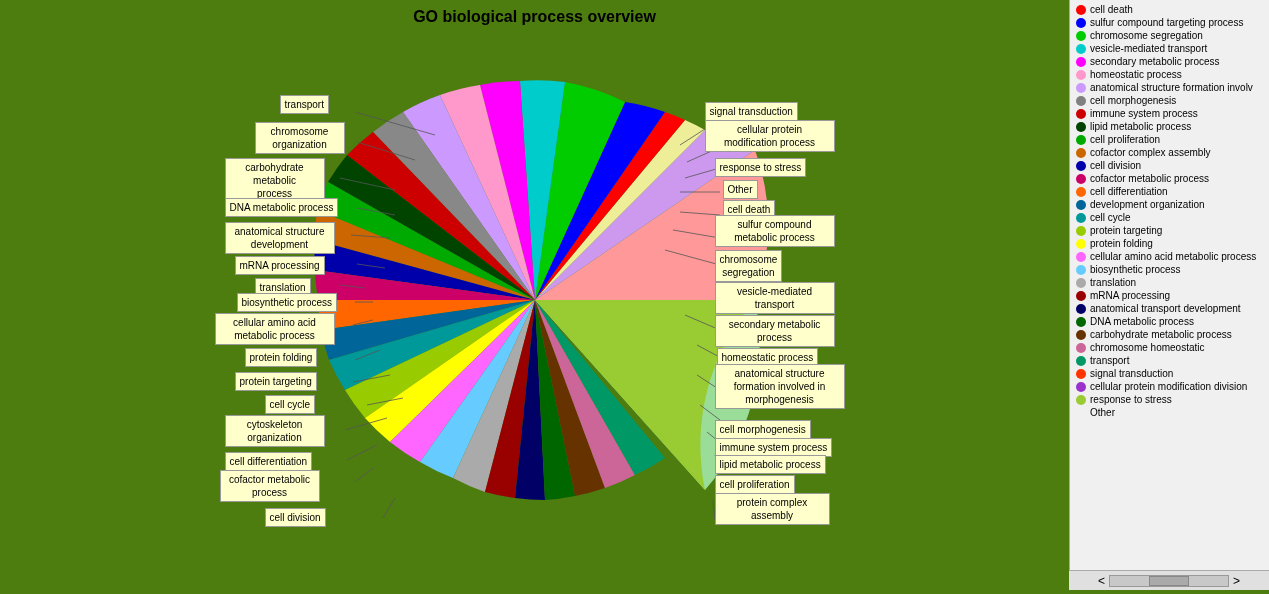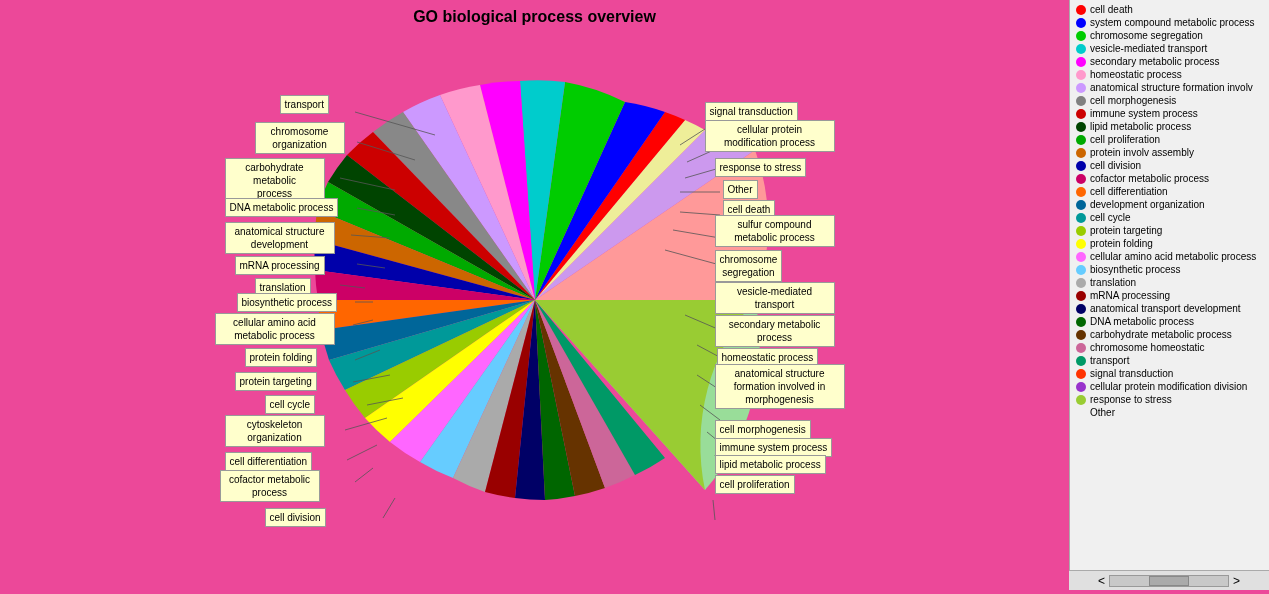--- a/index.html
+++ b/index.html
@@ -11,21 +11,21 @@
       height: 594px;
       overflow: hidden;
       display: flex;
       flex-direction: column;
     }
     #main-container {
       display: flex;
       flex-direction: row;
       width: 1269px;
       height: 594px;
-      background: #ec4899;
+      background: #4d7c0f;
     }
     #chart-area {
       flex: 1;
       position: relative;
       display: flex;
       flex-direction: column;
       align-items: center;
     }
     #chart-title {
       font-size: 16px;
@@ -254,32 +254,33 @@
       <div class="label-box" style="left:590px;top:185px;white-space:normal;width:120px;">sulfur compound<br>metabolic process</div>
       <div class="label-box" style="left:590px;top:220px;white-space:nowrap;">chromosome<br>segregation</div>
       <div class="label-box" style="left:590px;top:252px;white-space:normal;width:120px;">vesicle-mediated<br>transport</div>
       <div class="label-box" style="left:590px;top:285px;white-space:normal;width:120px;">secondary metabolic<br>process</div>
       <div class="label-box" style="left:592px;top:318px;white-space:nowrap;">homeostatic process</div>
       <div class="label-box" style="left:590px;top:334px;white-space:normal;width:130px;">anatomical structure<br>formation involved in<br>morphogenesis</div>
       <div class="label-box" style="left:590px;top:390px;white-space:nowrap;">cell morphogenesis</div>
       <div class="label-box" style="left:590px;top:408px;white-space:nowrap;">immune system process</div>
       <div class="label-box" style="left:590px;top:425px;white-space:nowrap;">lipid metabolic process</div>
       <div class="label-box" style="left:590px;top:445px;white-space:nowrap;">cell proliferation</div>
+      <div class="label-box" style="left:590px;top:463px;white-space:normal;width:115px;">protein complex<br>assembly</div>
     </div>
   </div>
 
   <div style="display:flex;flex-direction:column;width:200px;">
     <div id="legend">
         <div class="legend-item">
           <div class="legend-dot" style="background: rgb(255, 0, 0);"></div>
           <span>cell death</span>
         </div>
         <div class="legend-item">
           <div class="legend-dot" style="background: rgb(0, 0, 255);"></div>
-          <span>system compound metabolic process</span>
+          <span>sulfur compound targeting process</span>
         </div>
         <div class="legend-item">
           <div class="legend-dot" style="background: rgb(0, 204, 0);"></div>
           <span>chromosome segregation</span>
         </div>
         <div class="legend-item">
           <div class="legend-dot" style="background: rgb(0, 204, 204);"></div>
           <span>vesicle-mediated transport</span>
         </div>
         <div class="legend-item">
@@ -305,21 +306,21 @@
         <div class="legend-item">
           <div class="legend-dot" style="background: rgb(0, 68, 0);"></div>
           <span>lipid metabolic process</span>
         </div>
         <div class="legend-item">
           <div class="legend-dot" style="background: rgb(0, 170, 0);"></div>
           <span>cell proliferation</span>
         </div>
         <div class="legend-item">
           <div class="legend-dot" style="background: rgb(204, 102, 0);"></div>
-          <span>protein involv assembly</span>
+          <span>cofactor complex assembly</span>
         </div>
         <div class="legend-item">
           <div class="legend-dot" style="background: rgb(0, 0, 170);"></div>
           <span>cell division</span>
         </div>
         <div class="legend-item">
           <div class="legend-dot" style="background: rgb(204, 0, 102);"></div>
           <span>cofactor metabolic process</span>
         </div>
         <div class="legend-item">

